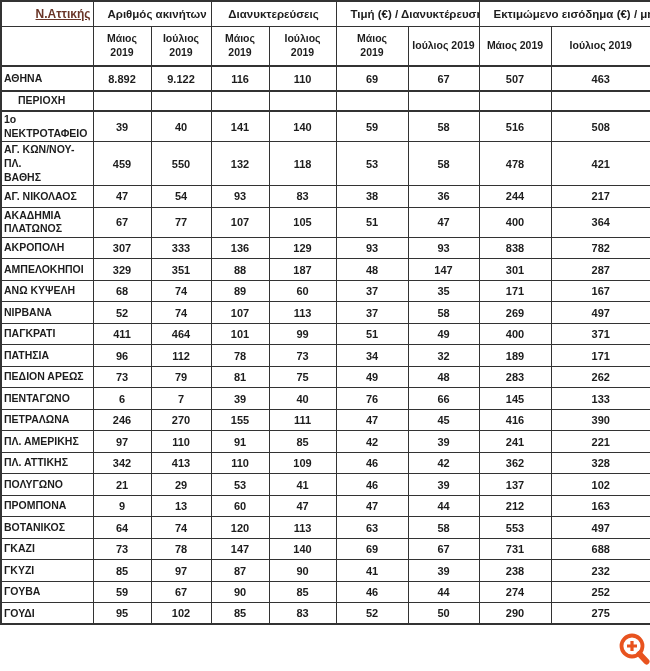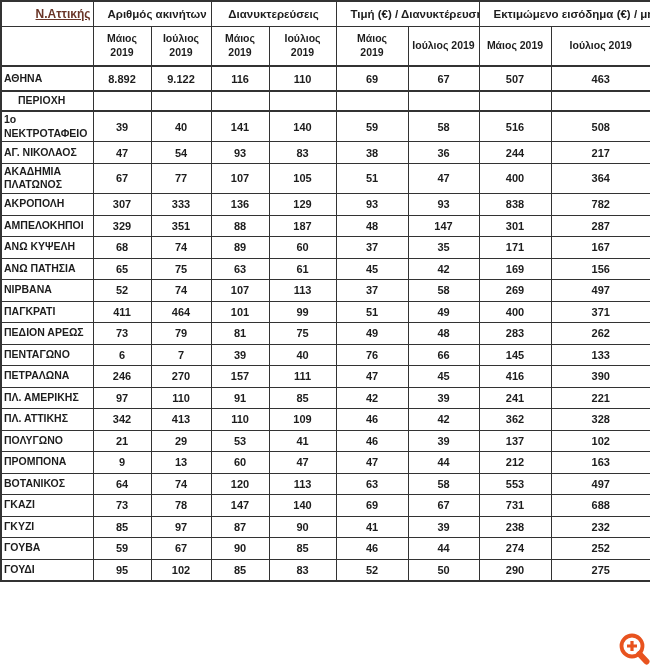--- a/index.html
+++ b/index.html
@@ -152,20 +152,32 @@
           <td class="num">39</td>
           <td class="num">40</td>
           <td class="num">141</td>
           <td class="num">140</td>
           <td class="num">59</td>
           <td class="num">58</td>
           <td class="num">516</td>
           <td class="num">508</td>
         </tr>
         <tr>
+          <td class="region-cell">ΑΓ. ΚΩΝ/ΝΟΥ-ΠΛ.
+ΒΑΘΗΣ</td>
+          <td class="num">459</td>
+          <td class="num">550</td>
+          <td class="num">132</td>
+          <td class="num">118</td>
+          <td class="num">53</td>
+          <td class="num">58</td>
+          <td class="num">478</td>
+          <td class="num">421</td>
+        </tr>
+        <tr>
           <td class="region-cell">ΑΓ. ΝΙΚΟΛΑΟΣ</td>
           <td class="num">47</td>
           <td class="num">54</td>
           <td class="num">93</td>
           <td class="num">83</td>
           <td class="num">38</td>
           <td class="num">36</td>
           <td class="num">244</td>
           <td class="num">217</td>
         </tr>
@@ -208,31 +220,20 @@
           <td class="num">68</td>
           <td class="num">74</td>
           <td class="num">89</td>
           <td class="num">60</td>
           <td class="num">37</td>
           <td class="num">35</td>
           <td class="num">171</td>
           <td class="num">167</td>
         </tr>
         <tr>
-          <td class="region-cell">ΑΝΩ ΠΑΤΗΣΙΑ</td>
-          <td class="num">65</td>
-          <td class="num">75</td>
-          <td class="num">63</td>
-          <td class="num">61</td>
-          <td class="num">45</td>
-          <td class="num">42</td>
-          <td class="num">169</td>
-          <td class="num">156</td>
-        </tr>
-        <tr>
           <td class="region-cell">ΝΙΡΒΑΝΑ</td>
           <td class="num">52</td>
           <td class="num">74</td>
           <td class="num">107</td>
           <td class="num">113</td>
           <td class="num">37</td>
           <td class="num">58</td>
           <td class="num">269</td>
           <td class="num">497</td>
         </tr>
@@ -241,20 +242,31 @@
           <td class="num">411</td>
           <td class="num">464</td>
           <td class="num">101</td>
           <td class="num">99</td>
           <td class="num">51</td>
           <td class="num">49</td>
           <td class="num">400</td>
           <td class="num">371</td>
         </tr>
         <tr>
+          <td class="region-cell">ΠΑΤΗΣΙΑ</td>
+          <td class="num">96</td>
+          <td class="num">112</td>
+          <td class="num">78</td>
+          <td class="num">73</td>
+          <td class="num">34</td>
+          <td class="num">32</td>
+          <td class="num">189</td>
+          <td class="num">171</td>
+        </tr>
+        <tr>
           <td class="region-cell">ΠΕΔΙΟΝ ΑΡΕΩΣ</td>
           <td class="num">73</td>
           <td class="num">79</td>
           <td class="num">81</td>
           <td class="num">75</td>
           <td class="num">49</td>
           <td class="num">48</td>
           <td class="num">283</td>
           <td class="num">262</td>
         </tr>
@@ -266,21 +278,21 @@
           <td class="num">40</td>
           <td class="num">76</td>
           <td class="num">66</td>
           <td class="num">145</td>
           <td class="num">133</td>
         </tr>
         <tr>
           <td class="region-cell">ΠΕΤΡΑΛΩΝΑ</td>
           <td class="num">246</td>
           <td class="num">270</td>
-          <td class="num">157</td>
+          <td class="num">155</td>
           <td class="num">111</td>
           <td class="num">47</td>
           <td class="num">45</td>
           <td class="num">416</td>
           <td class="num">390</td>
         </tr>
         <tr>
           <td class="region-cell">ΠΛ. ΑΜΕΡΙΚΗΣ</td>
           <td class="num">97</td>
           <td class="num">110</td>

